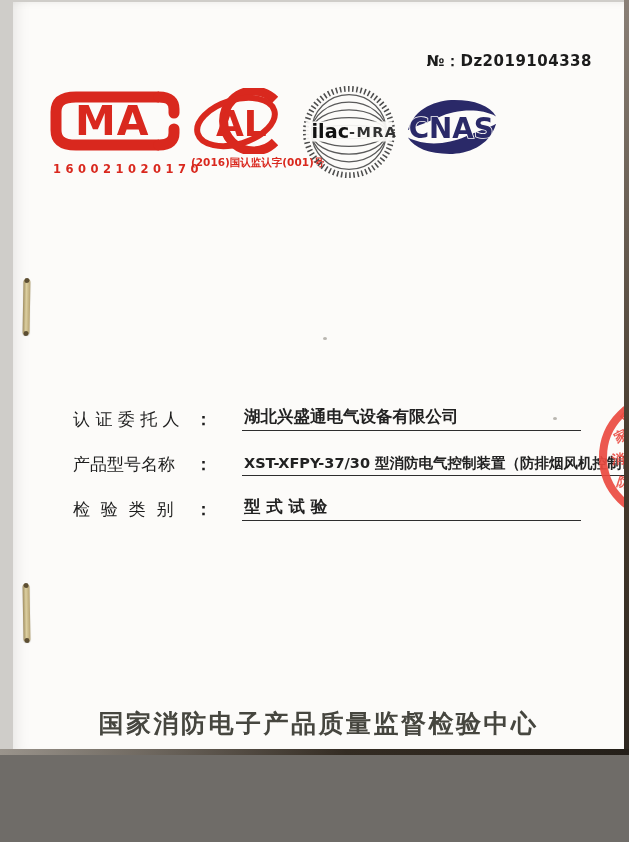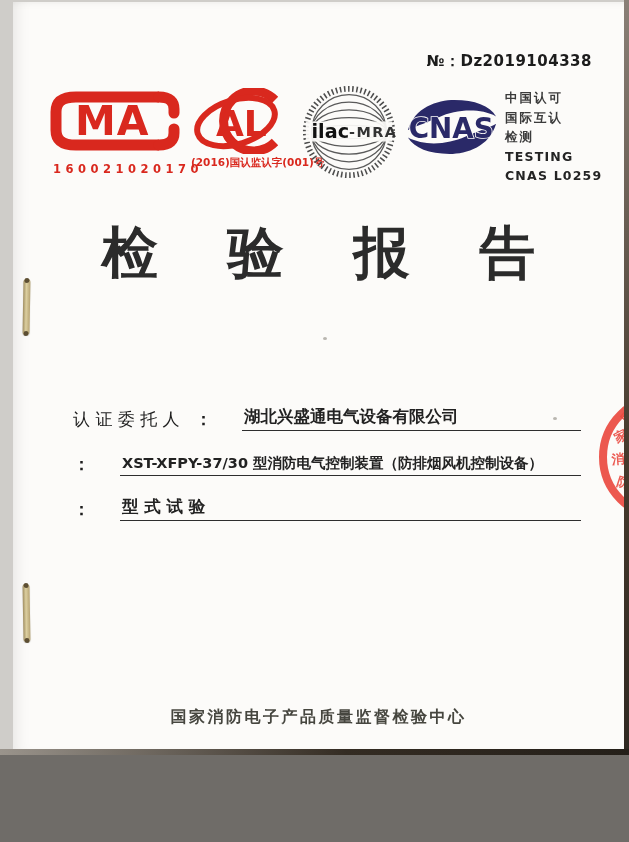--- a/index.html
+++ b/index.html
@@ -27,21 +27,21 @@
   
   .fields{position:absolute;left:60px;right:43px;top:401px;}
   .frow{display:flex;align-items:flex-end;height:28px;margin-bottom:17px;}
   .flabel{font-size:17px;font-weight:400;color:#1d1d1d;white-space:pre;width:122px;flex:none;}
   .fsep{font-size:17px;font-weight:700;color:#1d1d1d;flex:none;padding:0 4px 0 0;}
   .fvalue{flex:1;border-bottom:1.5px solid #2e2e2e;font-size:16.5px;font-weight:600;color:#222;
           white-space:nowrap;padding:0 0 2px 2px;overflow:visible;margin-left:26px;}
   .frow.model .fvalue{font-size:14.5px;}
 
   
-  .footer{position:absolute;top:705px;left:0;right:0;text-align:center;font-size:16px;font-weight:600;
+  .footer{position:absolute;top:705px;left:0;right:0;text-align:center;font-size:25px;font-weight:600;
           color:#46463f;letter-spacing:2.5px;white-space:nowrap;}
 
   
   .staple{position:absolute;left:10px;width:7px;border-radius:3px;
           background:linear-gradient(to right,#a08e61,#dccf9f 45%,#b7a473);
           box-shadow:0 1px 1px rgba(0,0,0,.25);}
   .staple::before,.staple::after{content:"";position:absolute;left:1px;width:5px;height:5px;border-radius:50%;background:#5d4f33;}
   .staple::before{top:-1px;} .staple::after{bottom:-1px;}
   .staple-1{top:277px;height:56px;transform:rotate(1deg);}
   .staple-2{top:582px;height:58px;transform:rotate(-1deg);}
@@ -84,41 +84,35 @@
       <rect x="5" y="39" width="90" height="21" fill="#fcfbf9" opacity="0.93"></rect>
       <text x="11" y="56" font-size="20" font-weight="800" fill="#111"><tspan>ilac</tspan><tspan font-size="15" font-weight="600" fill="#333" letter-spacing="1.5" dy="-0.5">-MRA</tspan></text>
     </svg>
 
     <svg class="logo" style="left:390px;top:92px;" width="98" height="66" viewBox="0 0 120 76">
       <path d="M 6 42 C 14 14 42 5 63 5 C 88 5 106 12 114 25 C 93 14 64 17 44 26 C 26 34 12 38 6 42 Z" fill="#2a2968"></path>
       <path d="M 114 34 C 106 62 78 71 57 71 C 32 71 14 64 6 51 C 27 62 56 59 76 50 C 94 42 108 38 114 34 Z" fill="#2a2968"></path>
       <text x="7" y="52" font-size="34" font-weight="800" fill="#2a2968" stroke="#fcfbf9" stroke-width="2" style="paint-order:stroke">CNAS</text>
     </svg>
 
-    <div class="acc-block">
-      <div class="cn">中国认可</div>
-      <div class="cn">国际互认</div>
-      <div class="cn">检测</div>
-      <div class="en">TESTING</div>
-      <div class="en">CNAS L0259</div>
-    </div>
 
-    <div class="title">检 验 报 告</div>
 
     <div class="fields">
       <div class="frow">
         <span class="flabel">认 证 委 托 人</span>
           <span class="fsep">：</span>
           <span class="fvalue">湖北兴盛通电气设备有限公司</span>
       </div>
       <div class="frow model">
+        <span class="flabel">产品型号名称</span>
           <span class="fsep">：</span>
           <span class="fvalue">XST-XFPY-37/30 型消防电气控制装置（防排烟风机控制设备）</span>
       </div>
       <div class="frow">
+        <span class="flabel">检  验  类  别</span>
           <span class="fsep">：</span>
           <span class="fvalue">型 式 试 验</span>
       </div>
     </div>
 
     <div class="footer">国家消防电子产品质量监督检验中心</div>
 
     <div class="staple staple-1"></div>
     <div class="staple staple-2"></div>
 

